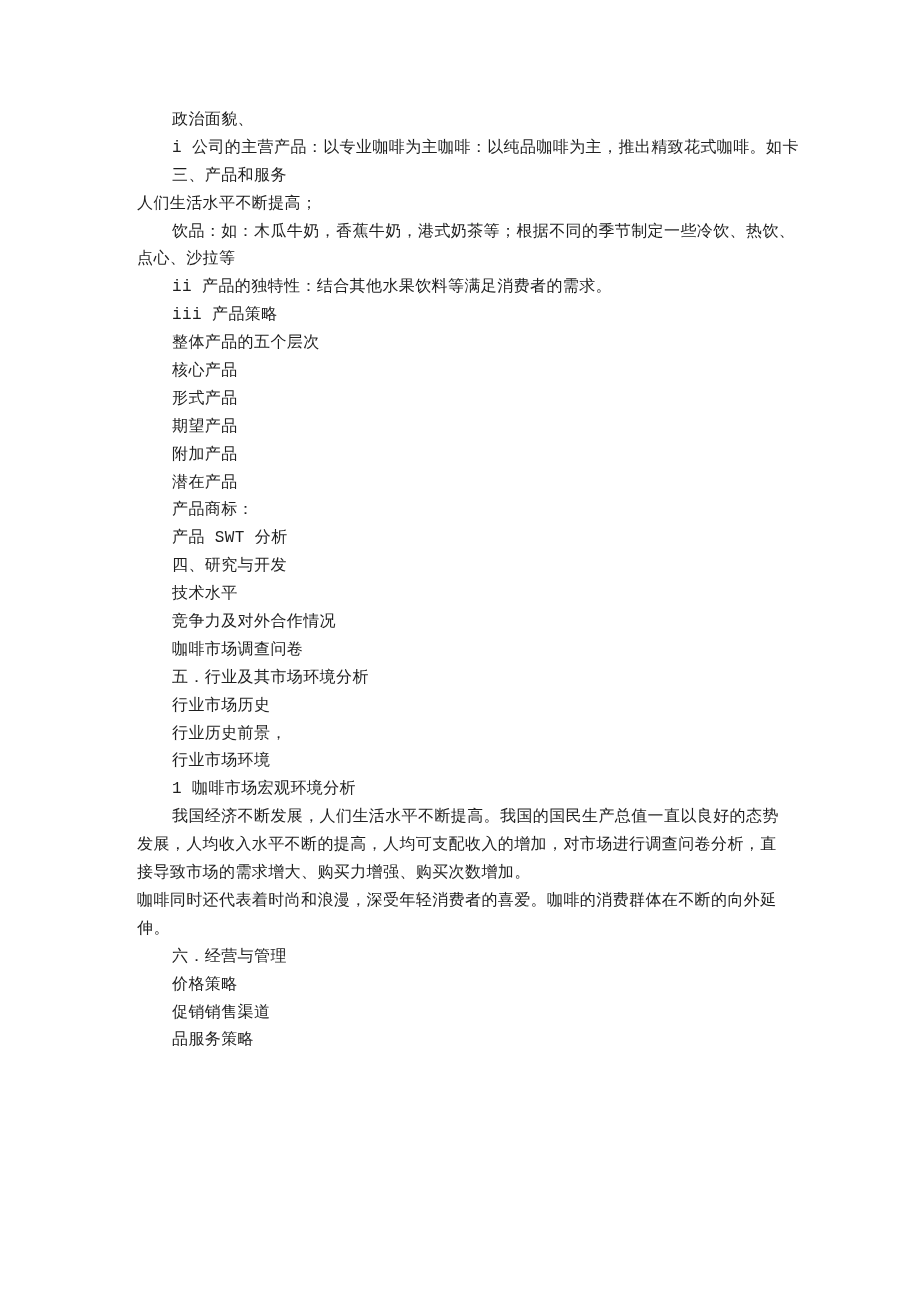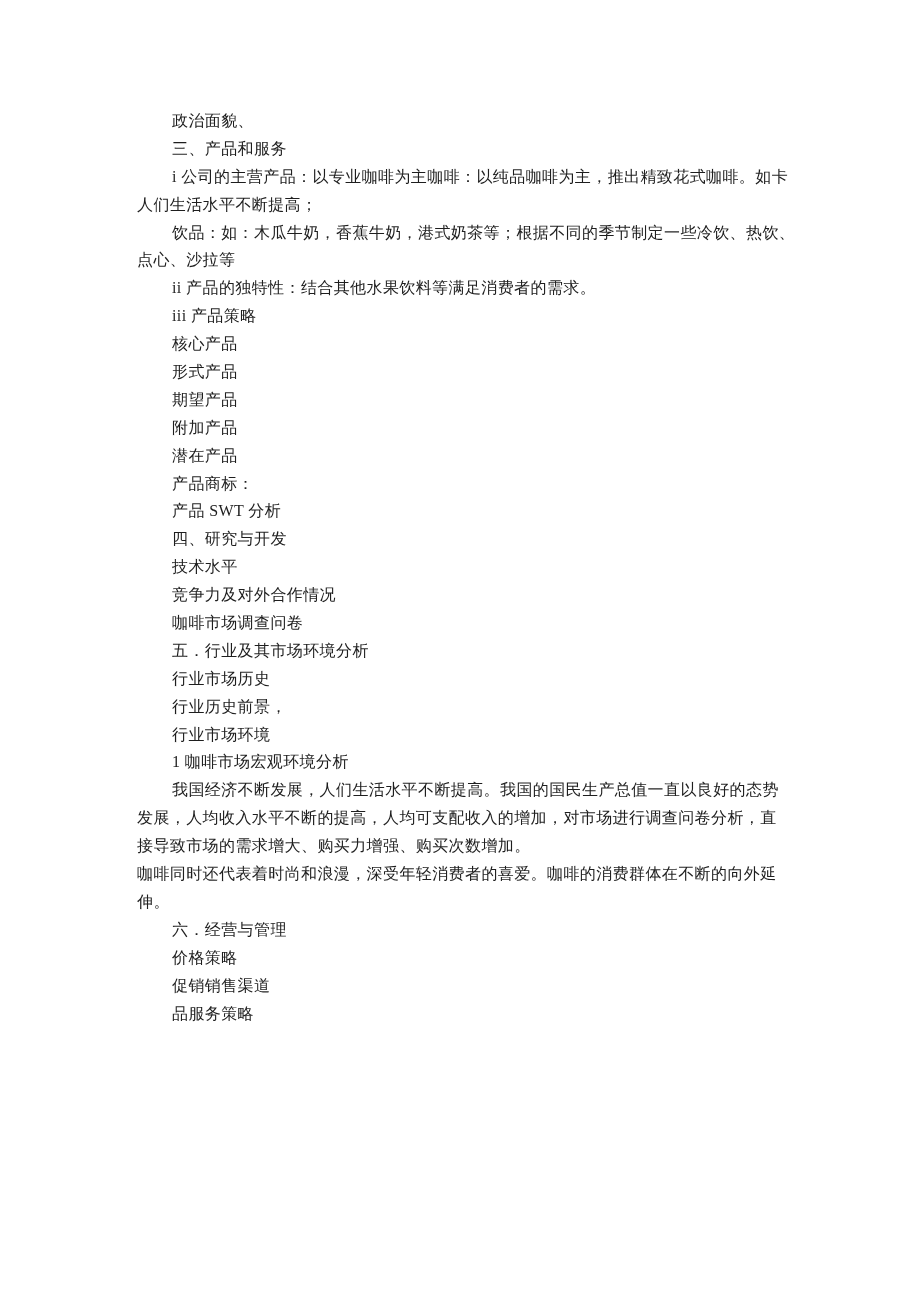--- a/index.html
+++ b/index.html
@@ -21,38 +21,40 @@
     width: 660px;
     font-family: "Liberation Serif", "DejaVu Serif", serif;
     font-size: 16px;
     line-height: 27.9px;
     letter-spacing: 0.4px;
     color: #1e1e1e;
   }
   .line {
     white-space: nowrap;
     height: 27.9px;
+    font-family: Liberation Mono, monospace;
   }
   .line.indent {
     padding-left: 35px;
   }
 </style>
 </head>
 <body>
 
 <div class="page">
   <div class="content">
       <div class="line indent">政治面貌、</div>
+      <div class="line indent">i 公司的主营产品：以专业咖啡为主咖啡：以纯品咖啡为主，推出精致花式咖啡。如卡</div>
       <div class="line indent">三、产品和服务</div>
-      <div class="line indent">i 公司的主营产品：以专业咖啡为主咖啡：以纯品咖啡为主，推出精致花式咖啡。如卡</div>
       <div class="line">人们生活水平不断提高；</div>
       <div class="line indent">饮品：如：木瓜牛奶，香蕉牛奶，港式奶茶等；根据不同的季节制定一些冷饮、热饮、</div>
       <div class="line">点心、沙拉等</div>
       <div class="line indent">ii 产品的独特性：结合其他水果饮料等满足消费者的需求。</div>
       <div class="line indent">iii 产品策略</div>
+      <div class="line indent">整体产品的五个层次</div>
       <div class="line indent">核心产品</div>
       <div class="line indent">形式产品</div>
       <div class="line indent">期望产品</div>
       <div class="line indent">附加产品</div>
       <div class="line indent">潜在产品</div>
       <div class="line indent">产品商标：</div>
       <div class="line indent">产品 SWT 分析</div>
       <div class="line indent">四、研究与开发</div>
       <div class="line indent">技术水平</div>
       <div class="line indent">竞争力及对外合作情况</div>

